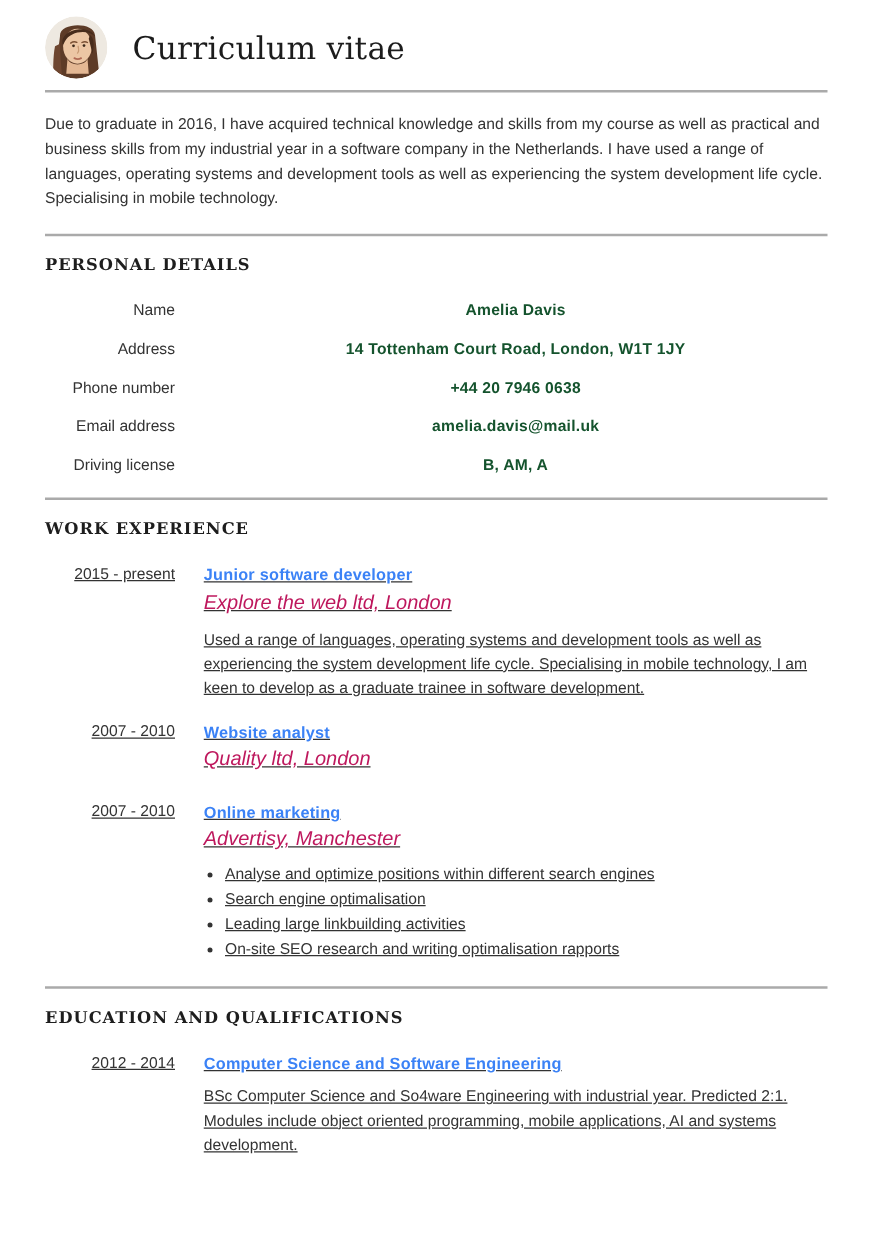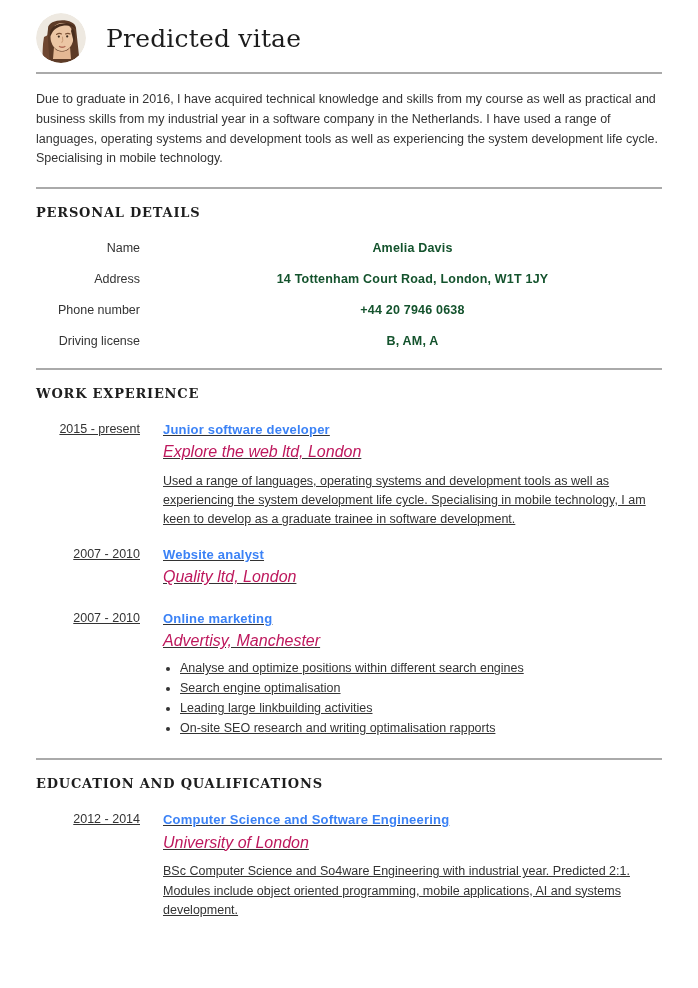--- a/index.html
+++ b/index.html
@@ -140,21 +140,21 @@
           <path d="M29.5,21 q2.5,-1.2 4.5,0" stroke="#7a5034" stroke-width="1.1" fill="none" stroke-linecap="round"></path>
           <circle cx="22.8" cy="23.6" r="1.1" fill="#3c2a1c"></circle>
           <circle cx="31.2" cy="23.4" r="1.1" fill="#3c2a1c"></circle>
           <path d="M26.5,24 q1,4 -0.5,5.5" stroke="#c89a74" stroke-width="1" fill="none" stroke-linecap="round"></path>
           <path d="M23.5,33.5 q2.7,1.6 5.4,0" stroke="#b06a55" stroke-width="1.4" fill="none" stroke-linecap="round"></path>
           <path d="M14,22 C12,10 36,6 40,16 C34,10 20,12 16,20 C15,22 14,24 14,22 Z" fill="#472c1c"></path>
           <path d="M36,15 C40,18 39,26 38,30 L35,18 Z" fill="#472c1c"></path>
         </g>
       </svg>
     </div>
-    <h1 class="title">Predicted vitae</h1>
+    <h1 class="title">Curriculum vitae</h1>
   </header>
 
   <hr class="rule">
 
   <p class="intro">Due to graduate in 2016, I have acquired technical knowledge and skills from my course as well as practical and business skills from my industrial year in a software company in the Netherlands. I have used a range of languages, operating systems and development tools as well as experiencing the system development life cycle. Specialising in mobile technology.</p>
 
   <hr class="rule">
 
   <section>
     <h2 class="section-heading">PERSONAL DETAILS</h2>
@@ -163,20 +163,24 @@
       <div class="col-left">Name</div>
       <div class="col-right detail-value">Amelia Davis</div>
     </div>
     <div class="row detail-row">
       <div class="col-left">Address</div>
       <div class="col-right detail-value">14 Tottenham Court Road, London, W1T 1JY</div>
     </div>
     <div class="row detail-row">
       <div class="col-left">Phone number</div>
       <div class="col-right detail-value">+44 20 7946 0638</div>
+    </div>
+    <div class="row detail-row">
+      <div class="col-left">Email address</div>
+      <div class="col-right detail-value">amelia.davis@mail.uk</div>
     </div>
     <div class="row detail-row">
       <div class="col-left">Driving license</div>
       <div class="col-right detail-value">B, AM, A</div>
     </div>
   </section>
 
   <hr class="rule">
 
   <section>
@@ -216,20 +220,19 @@
 
   <hr class="rule">
 
   <section>
     <h2 class="section-heading">EDUCATION AND QUALIFICATIONS</h2>
 
     <div class="row entry">
       <div class="col-left">2012 - 2014</div>
       <div class="col-right">
         <div class="entry-title">Computer Science and Software Engineering</div>
-        <div class="entry-org">University of London</div>
         <p class="entry-desc">BSc Computer Science and So4ware Engineering with industrial year. Predicted 2:1. Modules include object oriented programming, mobile applications, AI and systems development.</p>
       </div>
     </div>
 
   </section>
 
 </div>
 
 </body></html>

